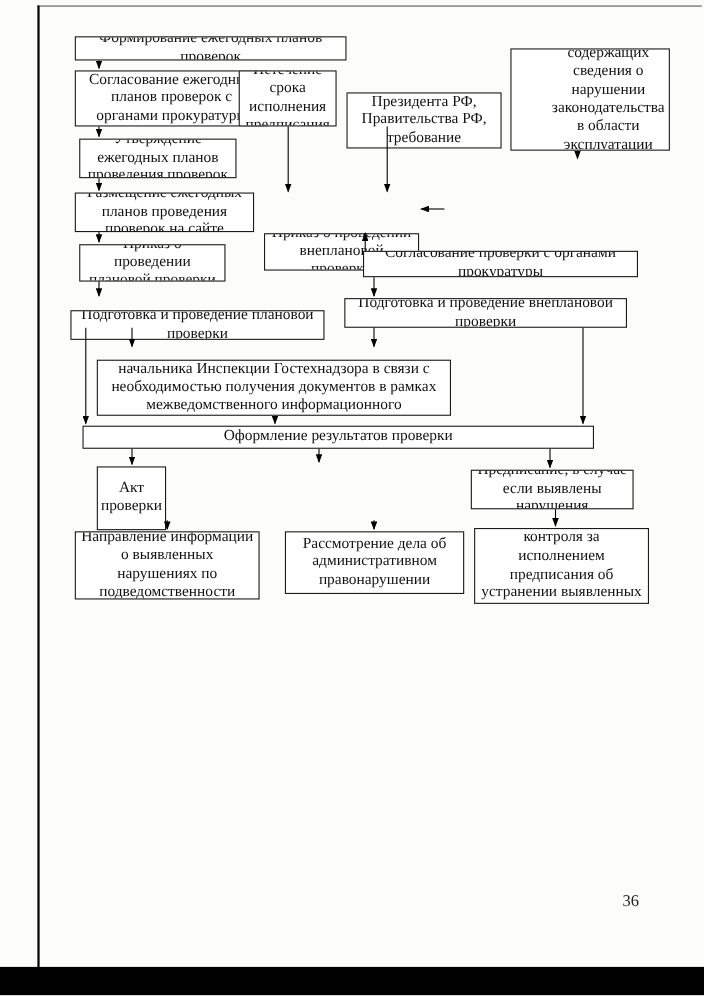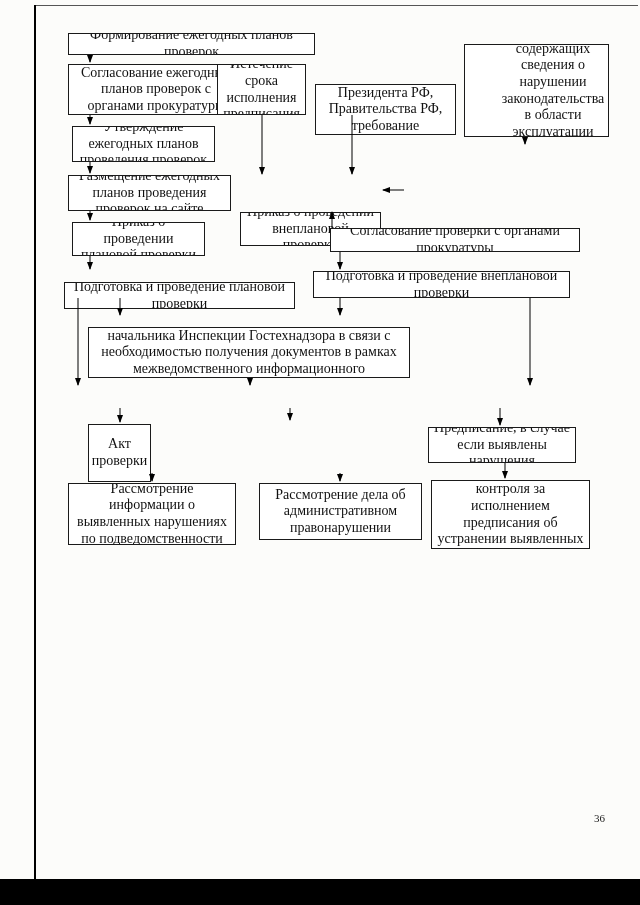--- a/index.html
+++ b/index.html
@@ -10,21 +10,21 @@
   }
   .node {
     position:absolute; box-sizing:border-box;
     border:1px solid #1a1a1a; background:#fff;
     display:flex; align-items:center; justify-content:center;
     text-align:center; font-size:14px; line-height:1.18;
     padding:1px 3px; overflow:hidden;
   }
   .edge { position:absolute; background:#000; }
   #connectors { position:absolute; left:0; top:0; pointer-events:none; }
-  .pagenum { position:absolute; left:594px; top:812px; font-size:11px; color:#222; }
+  .pagenum { position:absolute; left:566px; top:812px; font-size:15px; color:#222; }
 </style>
 </head>
 <body>
 
 <div class="page">
 
   <div class="edge" style="left:34px; top:5px; width:604px; height:1px; background:#555;"></div>
   <div class="edge" style="left:34px; top:5px; width:2px; height:876px;"></div>
   <div class="edge" style="left:0; top:879px; width:640px; height:26px;"></div>
 
@@ -41,25 +41,26 @@
   <div class="node" style="left:240px; top:164px; width:141px; height:34px;margin-top:48px;">Приказ о проведении внеплановой проверки</div>
 
   <div class="node" style="left:72px; top:222px; width:133px; height:34px;">Приказ о проведении плановой проверки</div>
   <div class="node" style="left:330px; top:228px; width:250px; height:24px;">Согласование проверки с органами прокуратуры</div>
 
   <div class="node" style="left:64px; top:271px; width:231px; height:27px;margin-top:11px;">Подготовка и проведение плановой проверки</div>
   <div class="node" style="left:313px; top:271px; width:257px; height:27px;">Подготовка и проведение внеплановой проверки</div>
 
   <div class="node" style="left:88px; top:327px; width:322px; height:51px;">Приостановление проведения проверки по приказу начальника Инспекции Гостехнадзора в связи с необходимостью получения документов в рамках межведомственного информационного взаимодействия</div>
 
+  <div class="node" style="left:75px; top:387px; width:465px; height:21px;">Оформление результатов проверки</div>
 
   <div class="node" style="left:88px; top:424px; width:63px; height:58px;">Акт проверки</div>
   <div class="node" style="left:428px; top:427px; width:148px; height:36px;">Предписание, в случае если выявлены нарушения</div>
 
-  <div class="node" style="left:68px; top:483px; width:168px; height:62px;">Рассмотрение информации о выявленных нарушениях по подведомственности</div>
+  <div class="node" style="left:68px; top:483px; width:168px; height:62px;">Направление информации о выявленных нарушениях по подведомственности</div>
   <div class="node" style="left:259px; top:483px; width:163px; height:57px;">Рассмотрение дела об административном правонарушении</div>
   <div class="node" style="left:431px; top:480px; width:159px; height:69px;">Осуществление контроля за исполнением предписания об устранении выявленных нарушений</div>
 
   <svg id="connectors" width="640" height="905" viewBox="0 0 640 905">
     <defs>
       <marker id="ah" markerWidth="8" markerHeight="6" refX="7" refY="3" orient="auto">
         <polygon points="0,0 8,3 0,6" fill="#000"></polygon>
       </marker>
     </defs>
     <g stroke="#000" stroke-width="1" fill="none">

